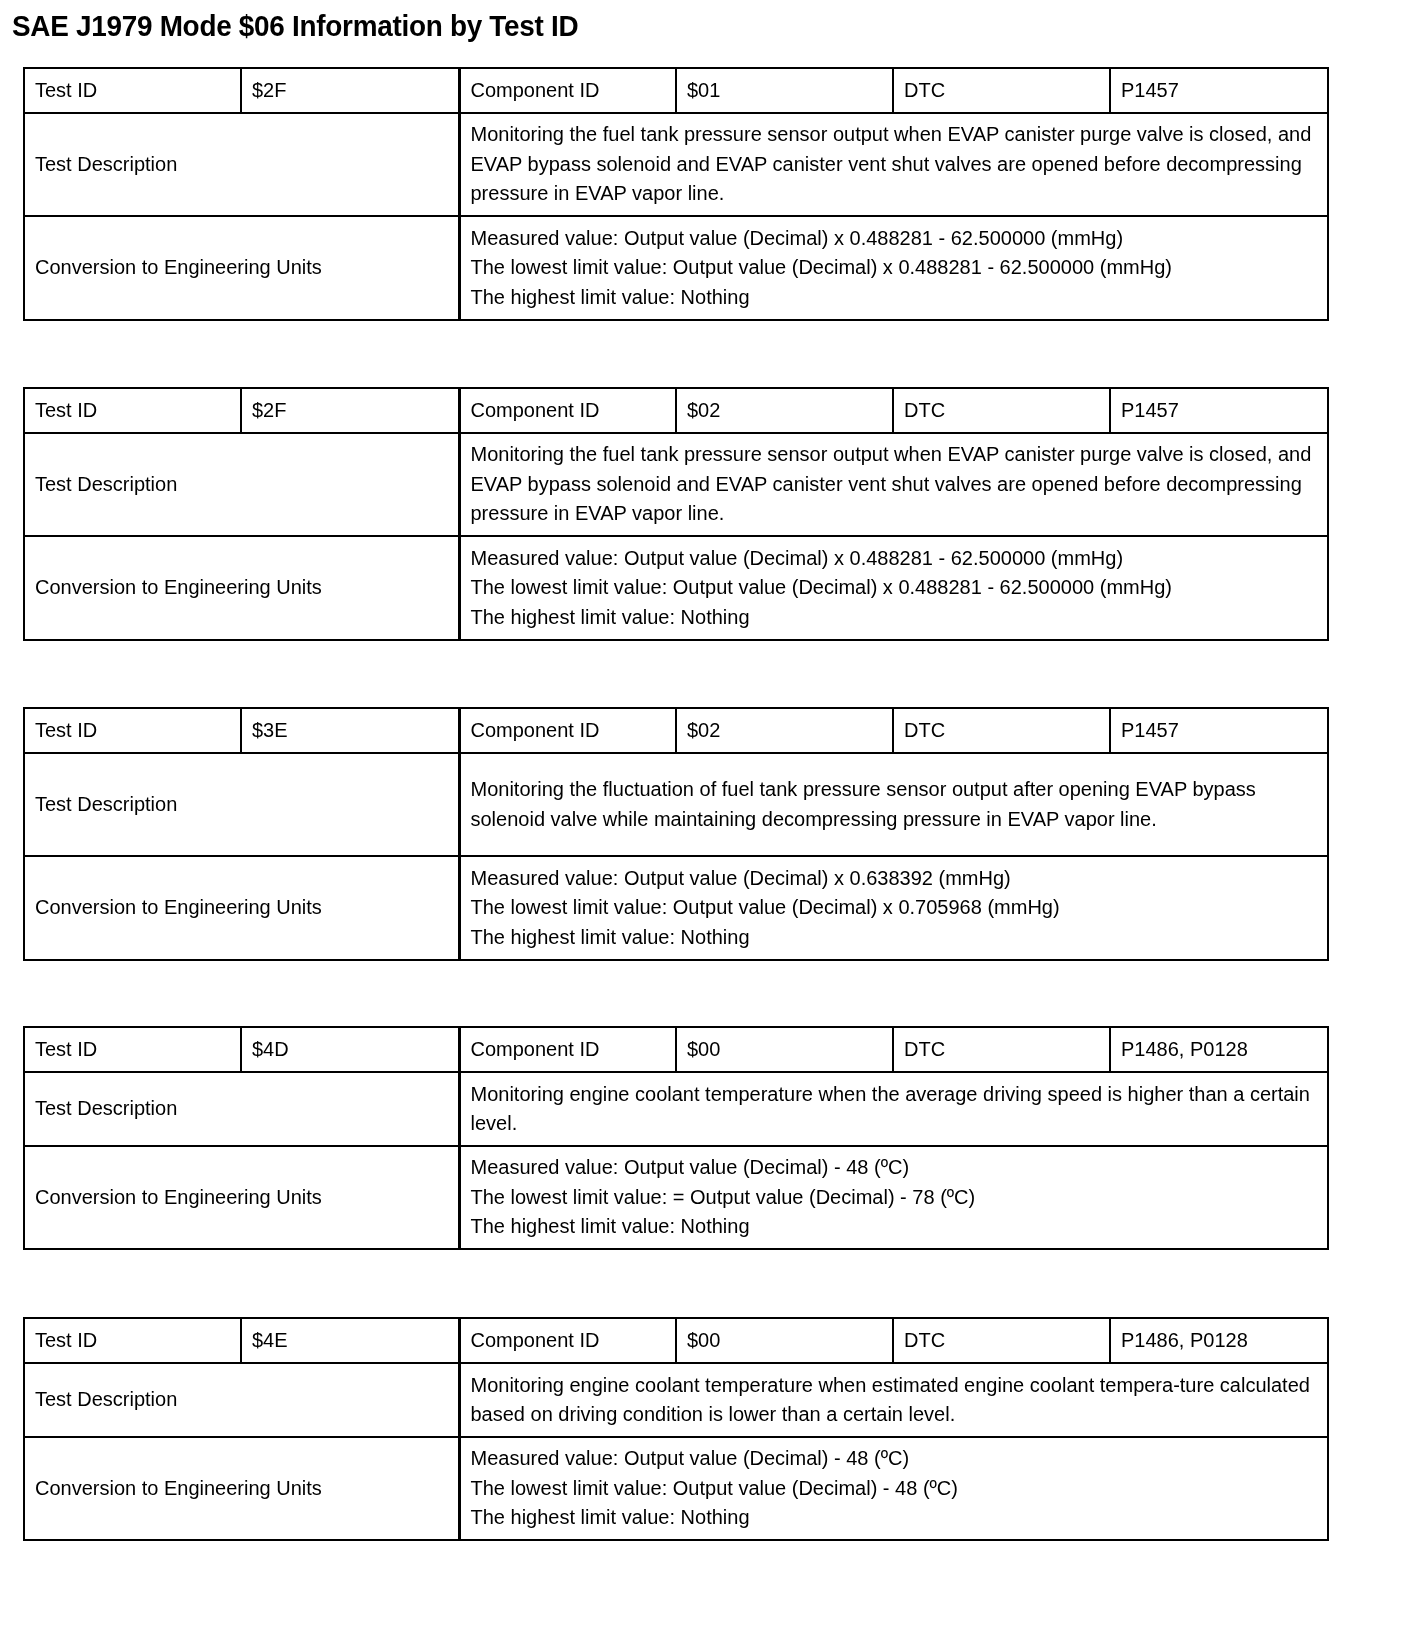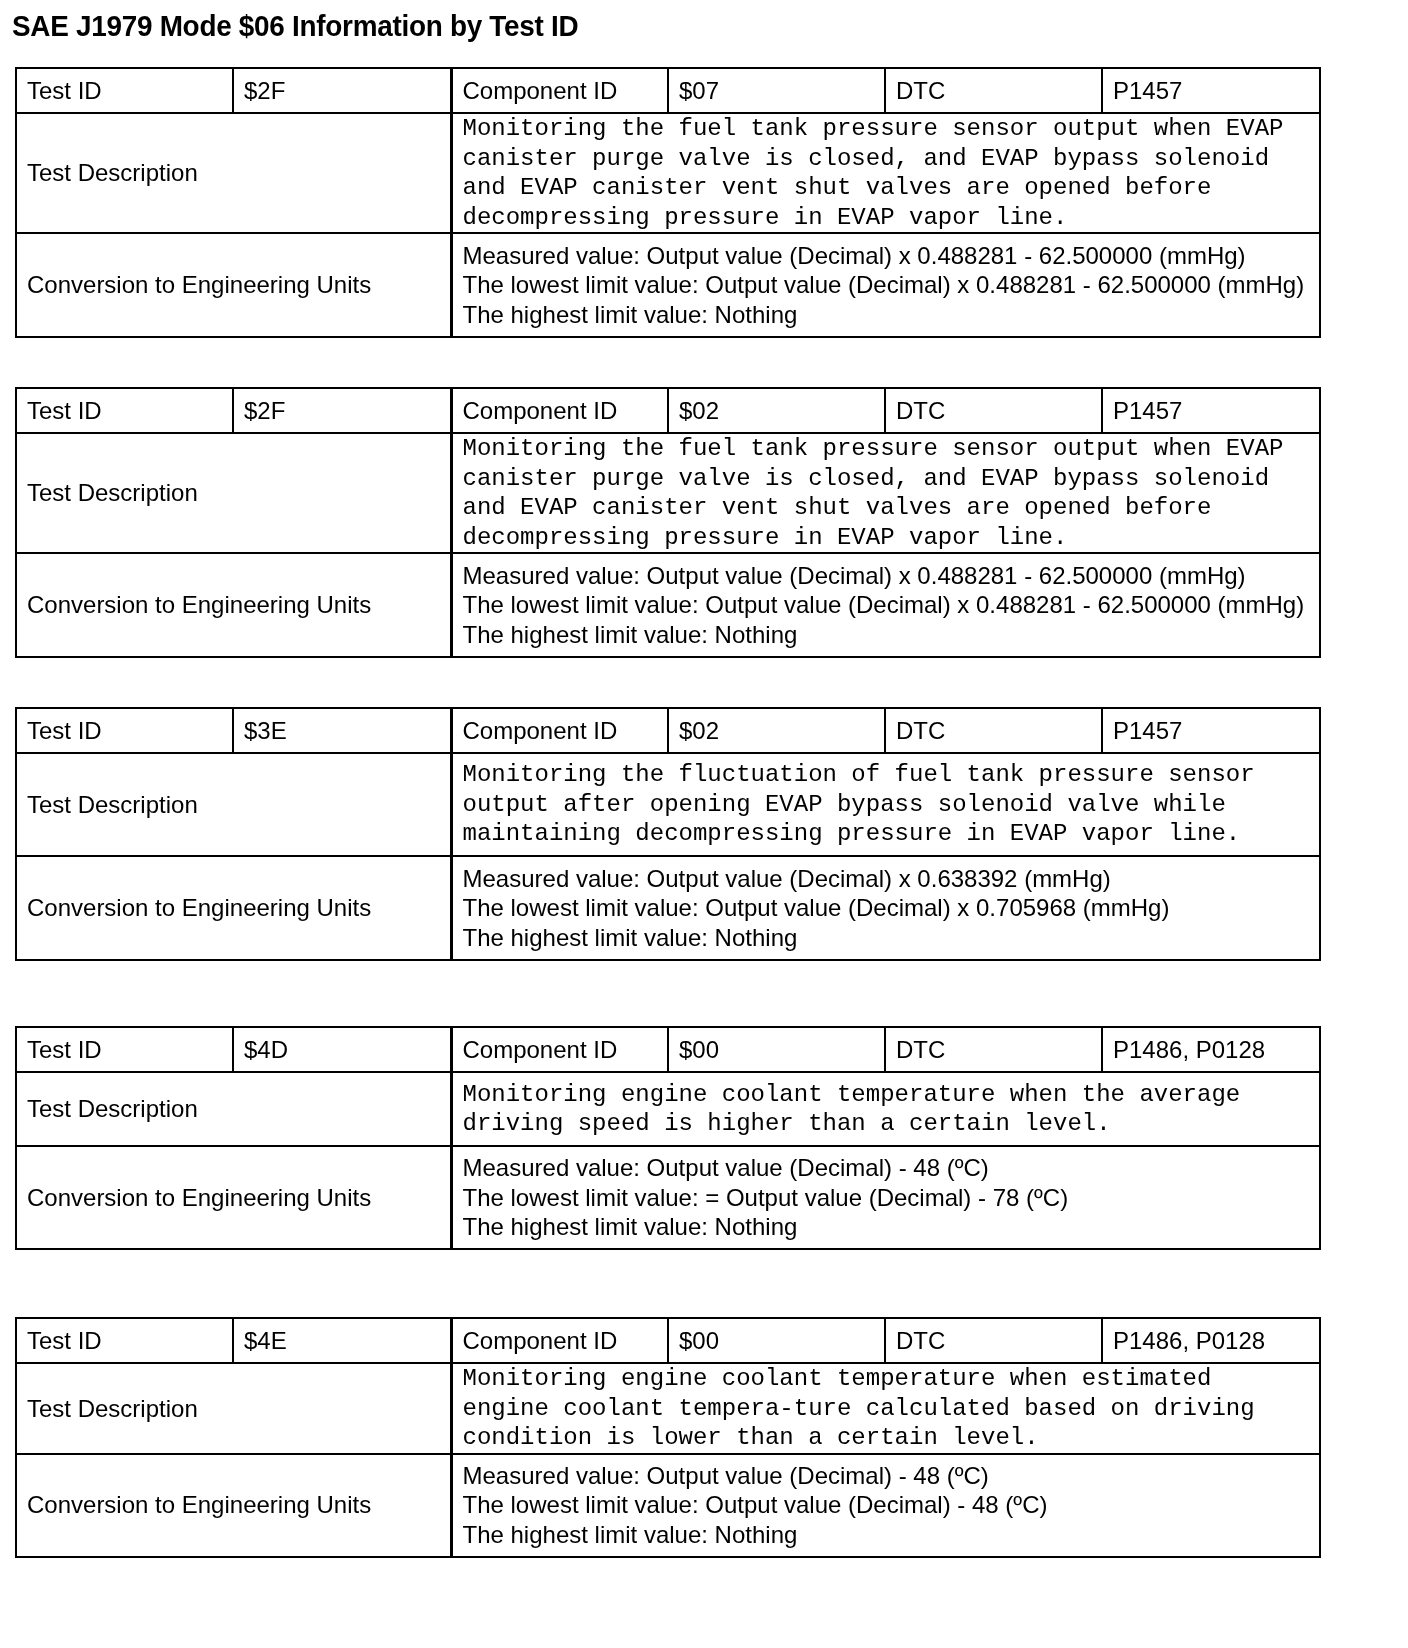--- a/index.html
+++ b/index.html
@@ -19,57 +19,57 @@
       font-size: 30px;
       font-weight: bold;
       letter-spacing: -0.3px;
       line-height: 40px;
       transform: scaleX(0.93);
       transform-origin: left center;
       white-space: nowrap;
     }
     table.mode06 {
       position: absolute;
-      left: 15px;
+      left: 23px;
       width: 1304px;
       border-collapse: collapse;
       table-layout: fixed;
-      font-size: 24px;
+      font-size: 20px;
     }
     table.mode06 td {
       border: 2px solid #000000;
       padding: 0 10px;
       vertical-align: middle;
       line-height: 29.5px;
     }
     table.mode06 td.rightcol { border-left-width: 3px; }
     table.mode06 tr.hdr td { height: 43px; }
     .lines div { white-space: nowrap; }
-    .desc { white-space: normal; font-family: Liberation Mono, monospace; }
+    .desc { white-space: normal; }
   </style>
 </head>
 <body>
 
 <h1 class="page-title">SAE J1979 Mode $06 Information by Test ID</h1>
 
 <table class="mode06" style="top:67px;">
   <colgroup>
       <col style="width:217px">
       <col style="width:218px">
       <col style="width:217px">
       <col style="width:217px">
       <col style="width:217px">
       <col style="width:218px">
     </colgroup>
   <tbody>
       <tr class="hdr">
     <td>Test ID</td>
     <td>$2F</td>
     <td class="rightcol">Component ID</td>
-    <td>$07</td>
+    <td>$01</td>
     <td>DTC</td>
     <td>P1457</td>
   </tr>
   <tr>
     <td colspan="2" style="height:101px;">Test Description</td>
     <td colspan="4" class="rightcol desc">Monitoring the fuel tank pressure sensor output when EVAP canister purge valve is closed, and EVAP bypass solenoid and EVAP canister vent shut valves are opened before decompressing pressure in EVAP vapor line.</td>
   </tr>
   <tr>
     <td colspan="2" style="height:102px;">Conversion to Engineering Units</td>
     <td colspan="4" class="rightcol lines">

